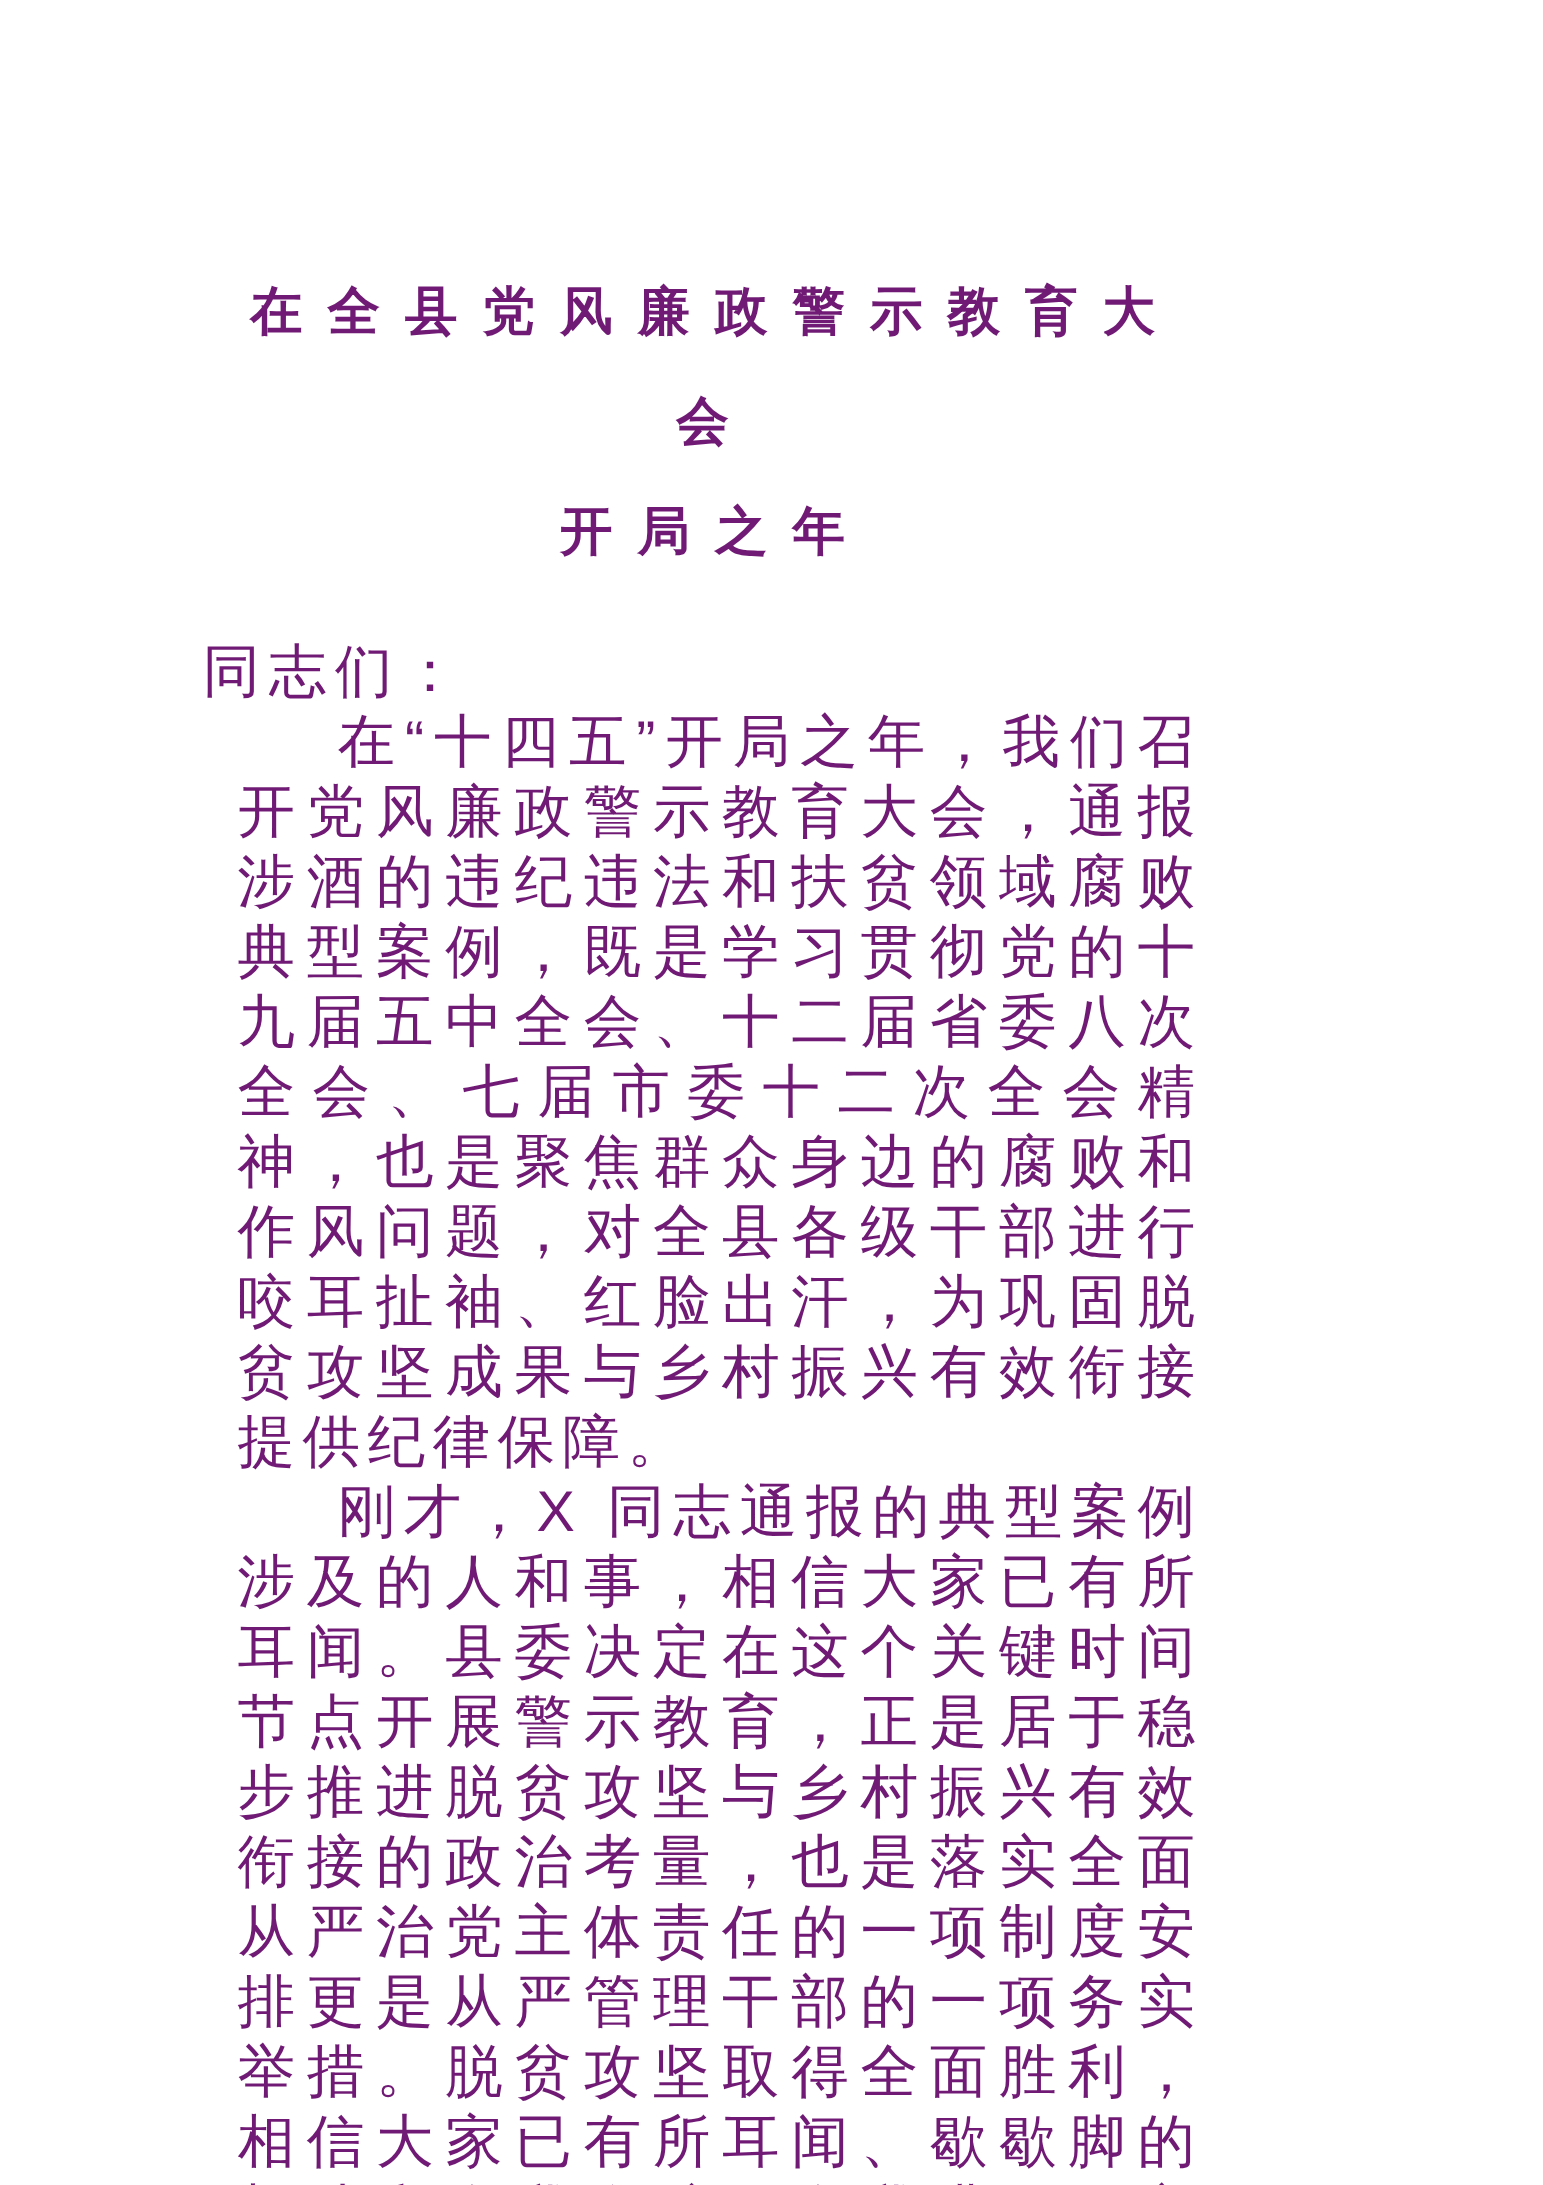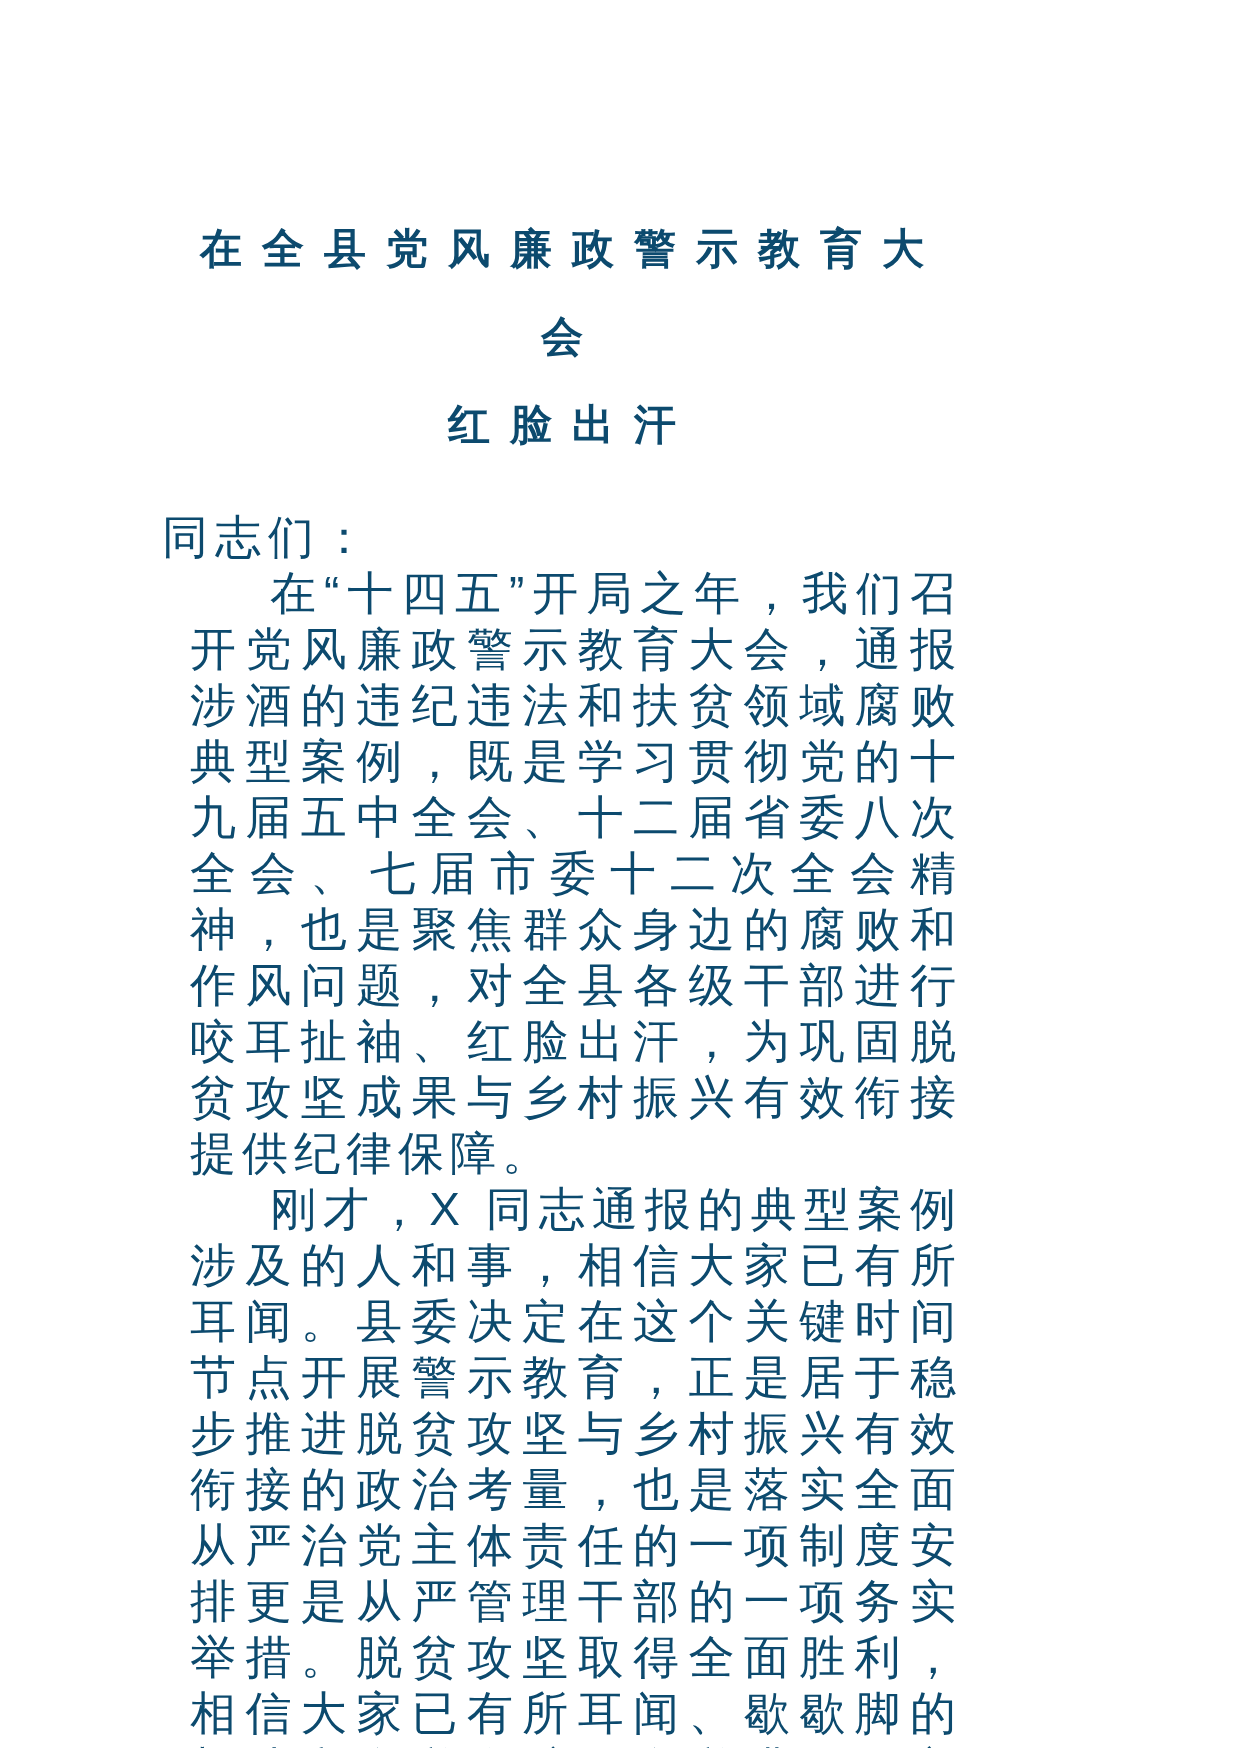--- a/index.html
+++ b/index.html
@@ -4,21 +4,21 @@
   <style>
     * { margin: 0; padding: 0; box-sizing: border-box; }
     html, body {
       background: #ffffff;
     }
     .page {
       position: relative;
       width: 1104px;
       height: 1748px;
       background: #ffffff;
-      color: #0c4a6e;
+      color: #701a75;
       font-family: "Liberation Sans", sans-serif;
       overflow: hidden;
     }
     .content {
       position: absolute;
       left: 162px;
       top: 205px;
       width: 800px;
     }
     .doc-title {
@@ -51,21 +51,21 @@
     }
   </style>
 </head>
 <body>
 
 <div class="page">
   <div class="content">
 
     <h1 class="doc-title">
       <span class="title-line">在全县党风廉政警示教育大会</span>
-      <span class="title-line">红脸出汗</span>
+      <span class="title-line">开局之年</span>
     </h1>
 
     <div class="doc-body">
       <p class="salutation">同志们：</p>
       <p class="para">在“十四五”开局之年，我们召开党风廉政警示教育大会，通报涉酒的违纪违法和扶贫领域腐败典型案例，既是学习贯彻党的十九届五中全会、十二届省委八次全会、七届市委十二次全会精神，也是聚焦群众身边的腐败和作风问题，对全县各级干部进行咬耳扯袖、红脸出汗，为巩固脱贫攻坚成果与乡村振兴有效衔接提供纪律保障。</p>
       <p class="para">刚才，X 同志通报的典型案例涉及的人和事，相信大家已有所耳闻。县委决定在这个关键时间节点开展警示教育，正是居于稳步推进脱贫攻坚与乡村振兴有效衔接的政治考量，也是落实全面从严治党主体责任的一项制度安排更是从严管理干部的一项务实举措。脱贫攻坚取得全面胜利，相信大家已有所耳闻、歇歇脚的想法和自我陶醉、自我满足的心理，要持</p>
     </div>
 
   </div>
 </div>

